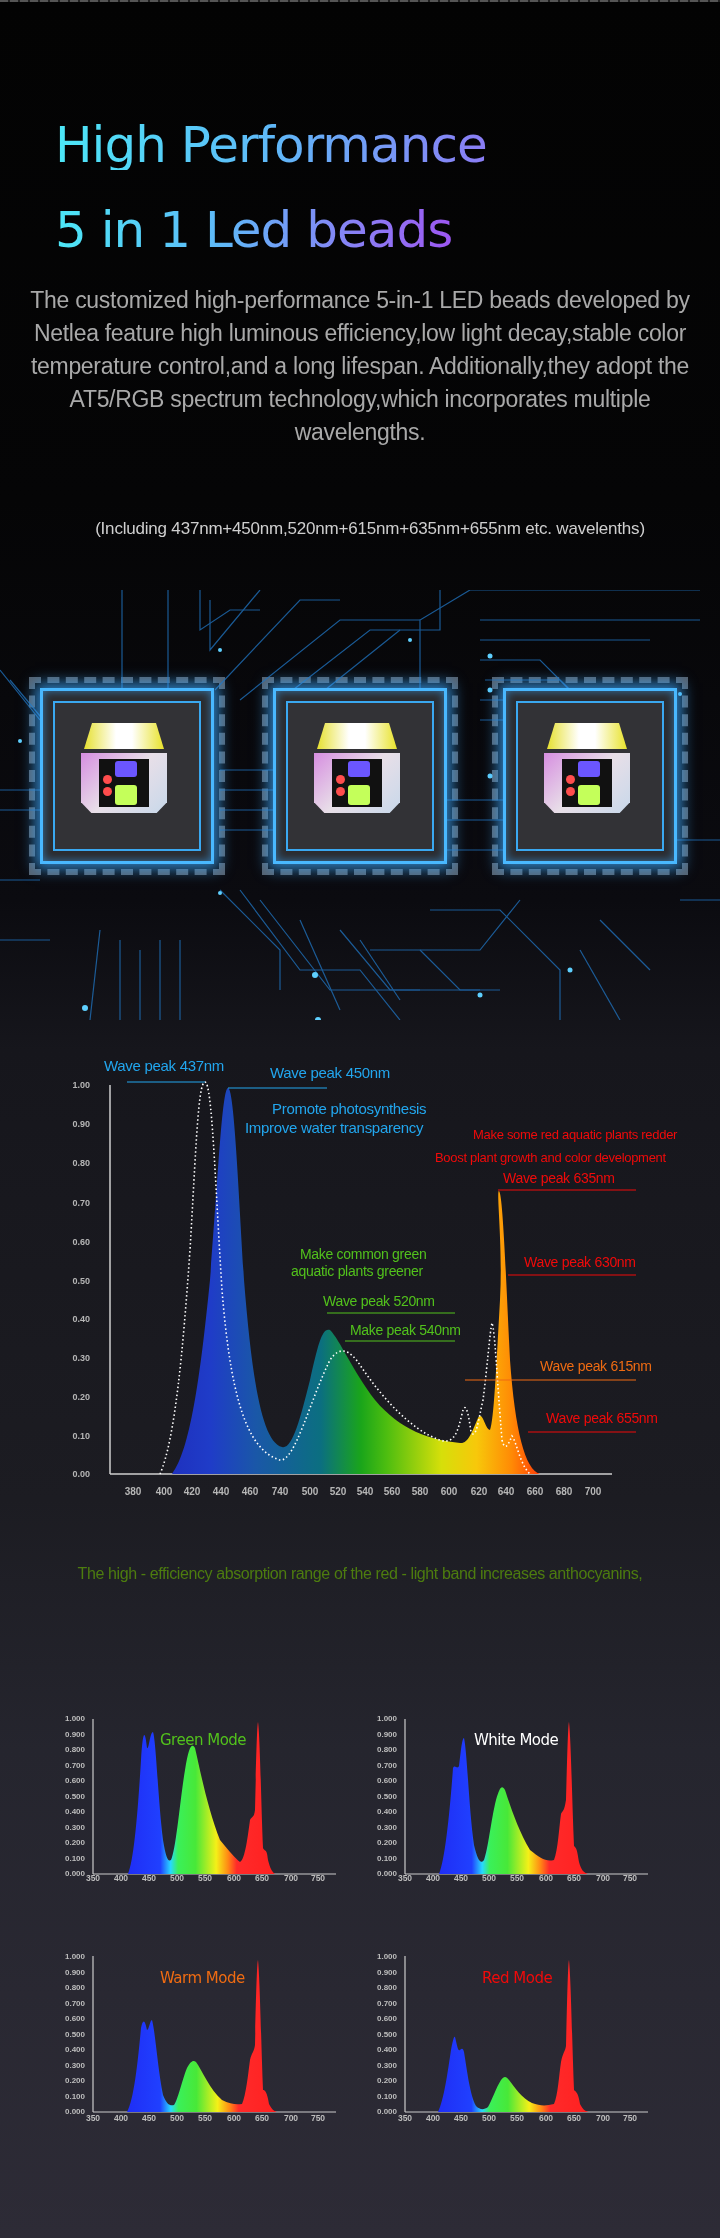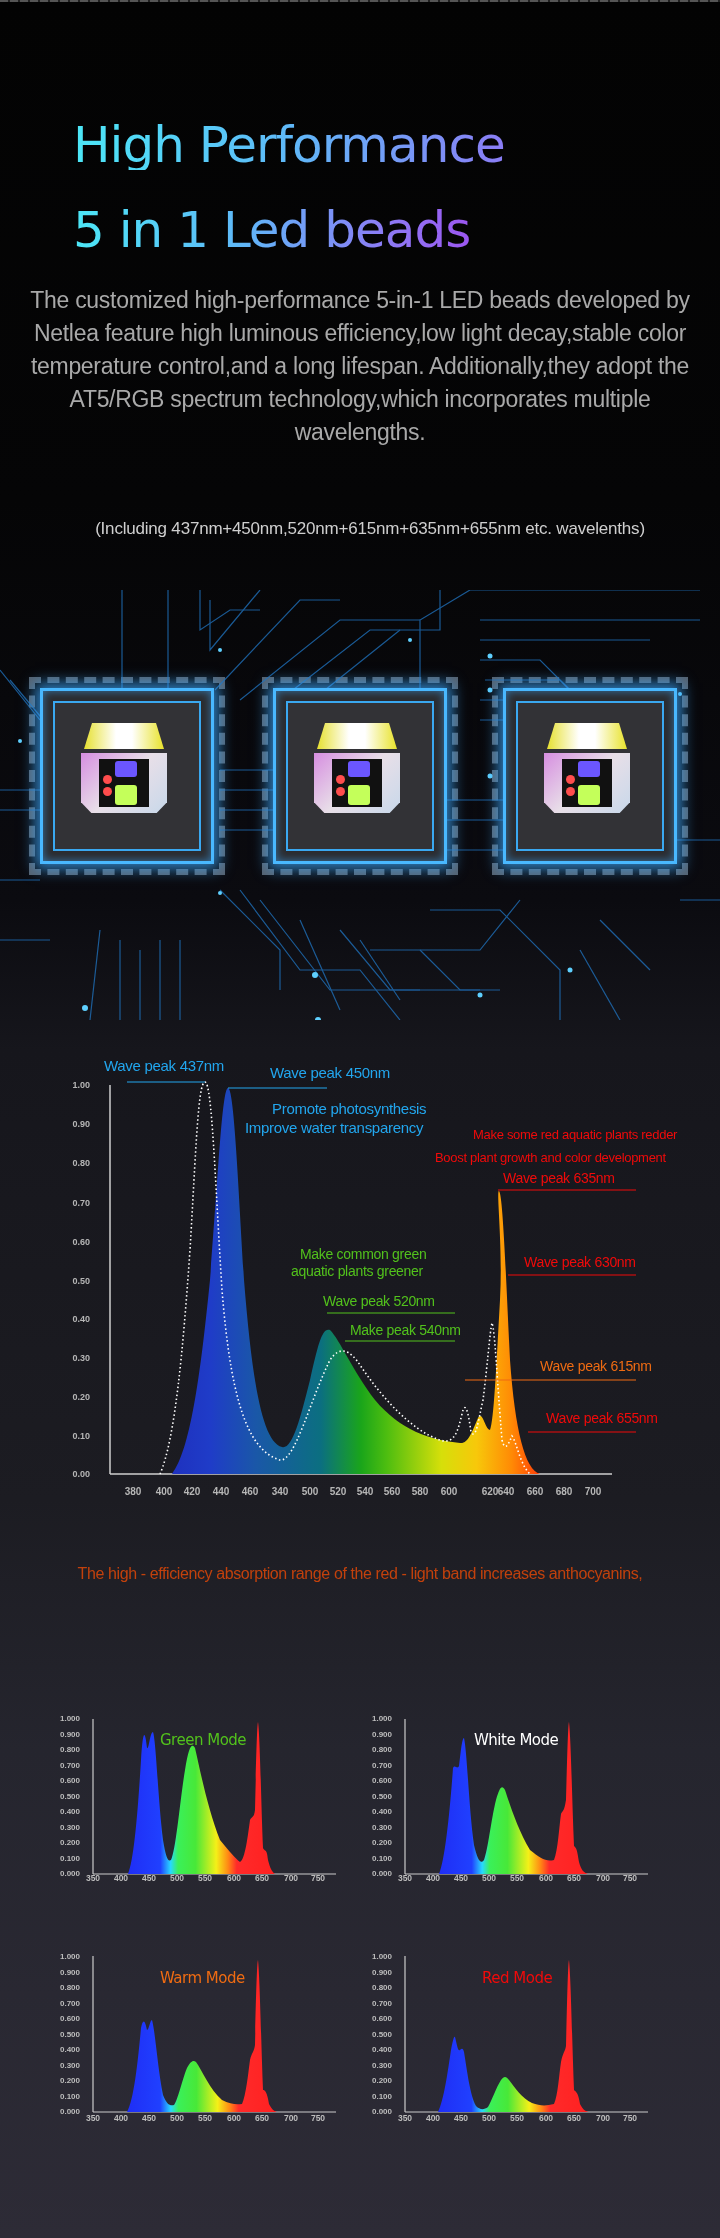--- a/index.html
+++ b/index.html
@@ -9,21 +9,21 @@
     font-family: "Liberation Sans", sans-serif;
     position: relative;
   }
   .top-border { position: absolute; top: 0; left: 0; width: 720px; height: 2px;
     background: repeating-linear-gradient(90deg, #555 0 8px, #222 8px 10px); }
   .hero-title {
     position: absolute; left: 55px; width: 620px;
     font-family: "DejaVu Sans", sans-serif; font-size: 50px; font-weight: 400;
     letter-spacing: -1px; line-height: 1;
     background: linear-gradient(90deg, #4ce7f7 0%, #5fb8f8 35%, #8b7cf5 70%, #a34cf0 100%);
-    -webkit-background-clip: text; background-clip: text; color: transparent; margin-left: 18px;
+    -webkit-background-clip: text; background-clip: text; color: transparent;
   }
   .t1 { top: 120px; }
   .t2 { top: 205px; width: 420px;
     background: linear-gradient(90deg, #4ce7f7 0%, #5fb8f8 40%, #8d7af5 75%, #a04df0 100%);
     -webkit-background-clip: text; background-clip: text; }
   .intro {
     position: absolute; top: 284px; left: 20px; width: 680px;
     color: #a9a9a9; font-size: 23px; line-height: 33px; text-align: center;
     letter-spacing: -0.3px;
   }
@@ -61,25 +61,25 @@
   .bigchart { position: absolute; top: 1050px; left: 0; width: 720px; height: 440px; }
   .bigchart svg { position: absolute; left: 0; top: 0; }
   .lbl { position: absolute; font-family: Liberation Sans, sans-serif; font-size: 14px; white-space: nowrap; letter-spacing: -0.3px; }
   .lbl.blue { color: #22a6ee; }
   .lbl.green { color: #52c21c; }
   .lbl.red { color: #f00a0a; }
   .lbl.orange { color: #ef6b12; }
   .ytick { position: absolute; left: 62px; width: 38px; text-align: right; color: #b6b6b6; font-size: 9px; font-weight: bold; }
   .xtick { position: absolute; top: 1486px; color: #b6b6b6; font-size: 10px; font-weight: bold; width: 30px; text-align: center; }
   .note2 { position: absolute; top: 1561px; left: 20px; width: 680px; text-align: center;
-    color: #c2410c; font-size: 16px; line-height: 26px; letter-spacing: -0.4px; }
+    color: #4d7c0f; font-size: 16px; line-height: 26px; letter-spacing: -0.4px; }
   
   .mini { position: absolute; width: 300px; height: 200px; }
   .mini-title { position: absolute; top: 7px; left: 110px; width: 200px; font-family: "DejaVu Sans", sans-serif; font-size: 15px; letter-spacing: -0.5px; margin-top: 24px; }
-  .mini-ytick { position: absolute; left: 10px; width: 30px; text-align: left; color: #bdbdbd; font-size: 8px; font-weight: bold; }
+  .mini-ytick { position: absolute; left: 10px; width: 30px; text-align: center; color: #bdbdbd; font-size: 8px; font-weight: bold; }
   .mini-xtick { position: absolute; top: 173px; color: #bdbdbd; font-size: 8.5px; font-weight: bold; width: 24px; text-align: center; }
 </style>
 </head>
 <body>
 
 <div class="top-border"></div>
 
 <h1 class="hero-title t1">High Performance</h1>
 <h1 class="hero-title t2">5 in 1 Led beads</h1>
 <p class="intro">The customized high-performance 5-in-1 LED beads developed by Netlea feature high luminous efficiency,low light decay,stable color temperature control,and a long lifespan. Additionally,they adopt the AT5/RGB spectrum technology,which incorporates multiple wavelengths.</p>
@@ -252,28 +252,28 @@
 <div class="ytick" style="top:1353px;left:52px">0.30</div>
 <div class="ytick" style="top:1392px;left:52px">0.20</div>
 <div class="ytick" style="top:1431px;left:52px">0.10</div>
 <div class="ytick" style="top:1469px;left:52px">0.00</div>
 
 <div class="xtick" style="left:118px">380</div>
 <div class="xtick" style="left:149px">400</div>
 <div class="xtick" style="left:177px">420</div>
 <div class="xtick" style="left:206px">440</div>
 <div class="xtick" style="left:235px">460</div>
-<div class="xtick" style="left:265px">340</div>
+<div class="xtick" style="left:265px">740</div>
 <div class="xtick" style="left:295px">500</div>
 <div class="xtick" style="left:323px">520</div>
 <div class="xtick" style="left:350px">540</div>
 <div class="xtick" style="left:377px">560</div>
 <div class="xtick" style="left:405px">580</div>
 <div class="xtick" style="left:434px">600</div>
-<div class="xtick" style="left:475px">620</div>
+<div class="xtick" style="left:464px">620</div>
 <div class="xtick" style="left:491px">640</div>
 <div class="xtick" style="left:520px">660</div>
 <div class="xtick" style="left:549px">680</div>
 <div class="xtick" style="left:578px">700</div>
 
 <div class="note2">
   <div>The high - efficiency absorption range of the red - light band increases anthocyanins,</div>
 </div>
 
 <svg width="0" height="0" style="position:absolute">

